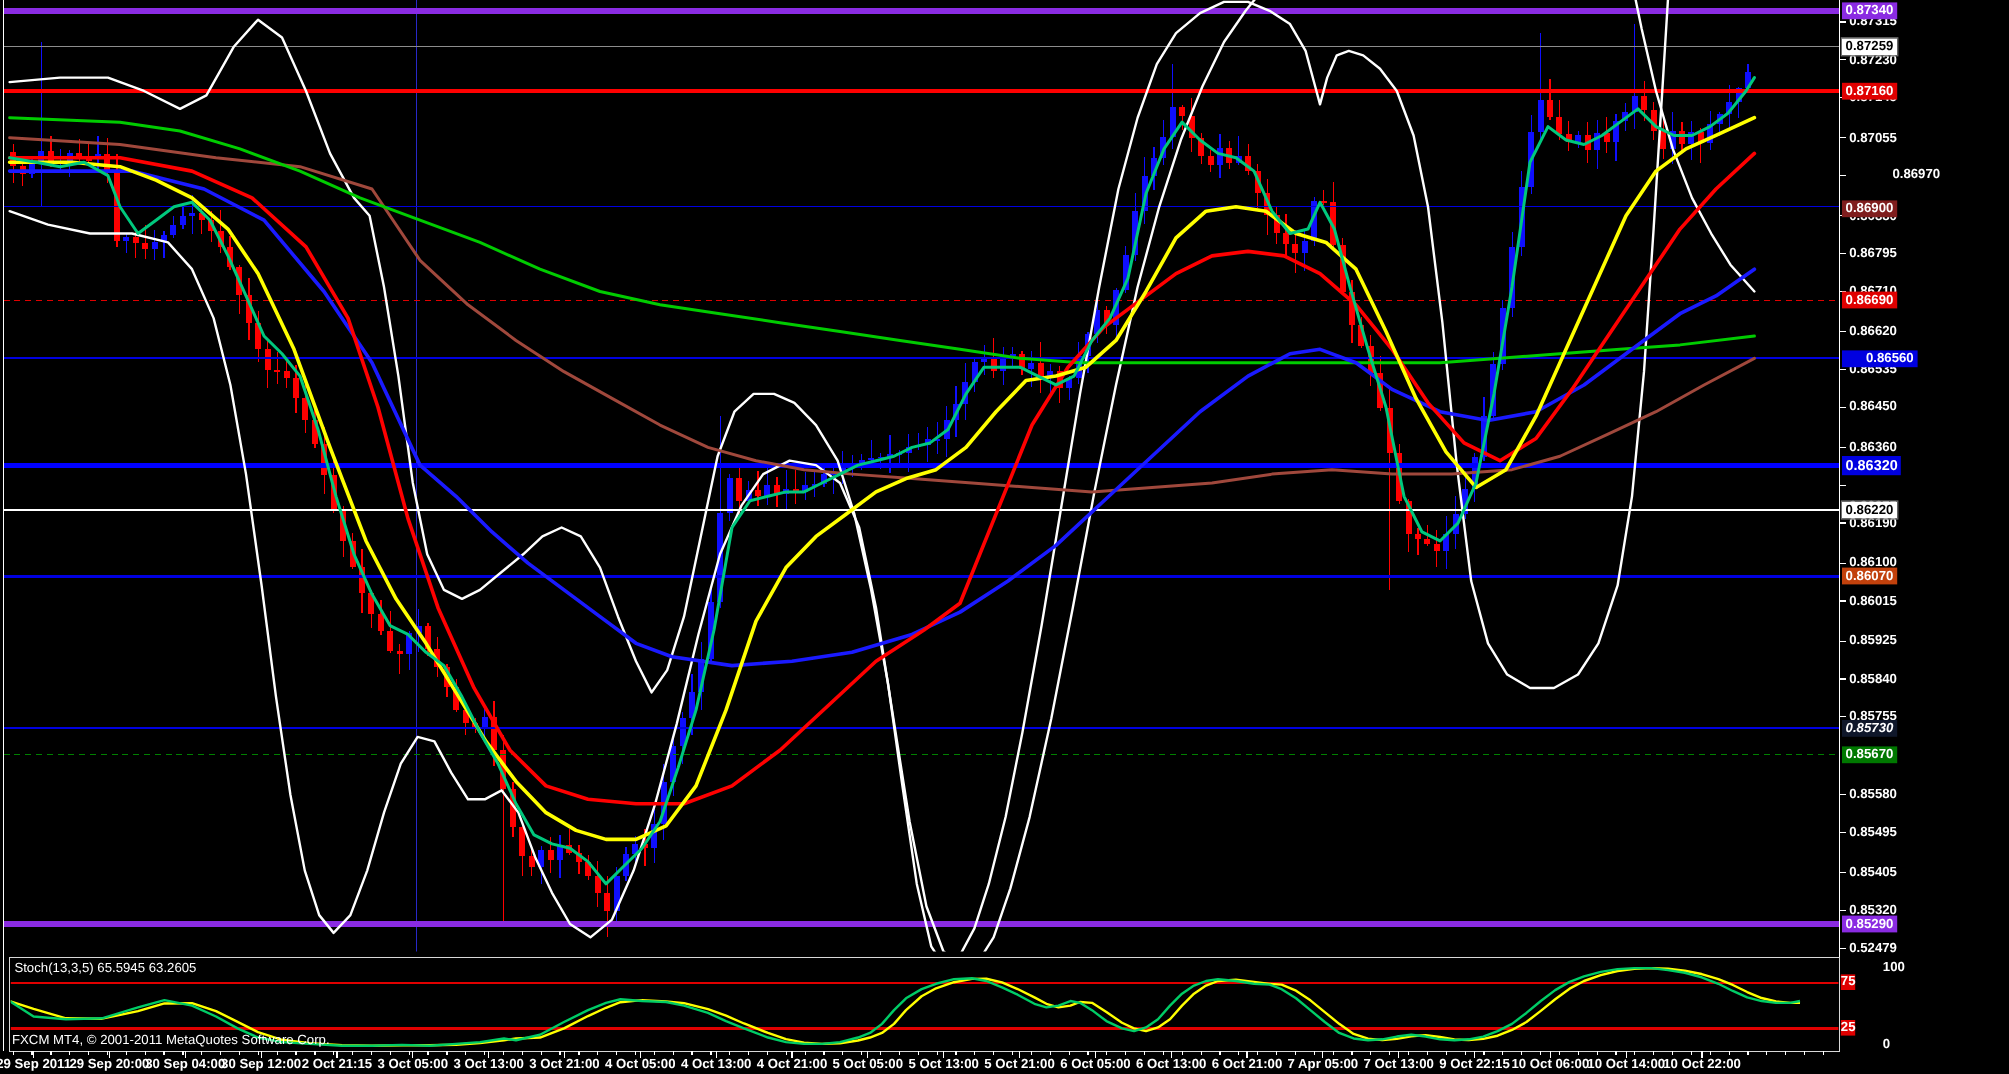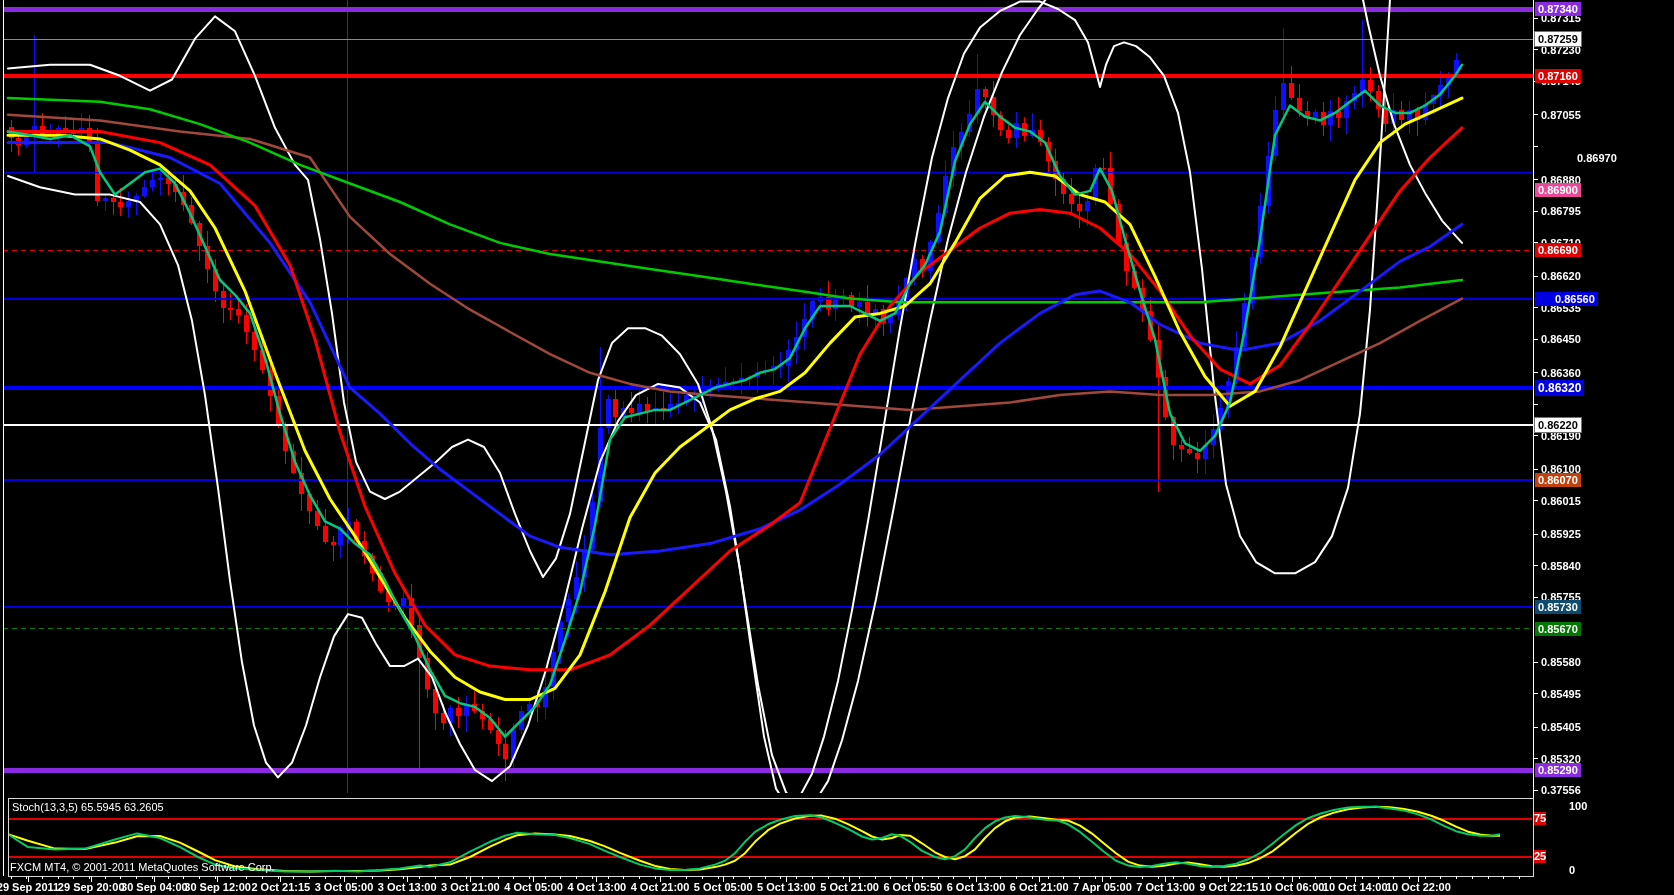--- a/index.html
+++ b/index.html
@@ -582,67 +582,67 @@
       <line x1="1533" y1="693.9008999999987" x2="1538" y2="693.9008999999987" stroke="#fff" stroke-width="1" shape-rendering="crispEdges"></line>
       <line x1="1533" y1="727.3106999999992" x2="1538" y2="727.3106999999992" stroke="#fff" stroke-width="1" shape-rendering="crispEdges"></line>
       <line x1="1533" y1="758.8643999999998" x2="1538" y2="758.8643999999998" stroke="#fff" stroke-width="1" shape-rendering="crispEdges"></line>
       <line x1="1533" y1="790.4180999999963" x2="1538" y2="790.4180999999963" stroke="#fff" stroke-width="1" shape-rendering="crispEdges"></line>
     </svg>
   <div id="labels-layer">
       <div class="ptick" style="top: 12.2805px;">0.87315</div>
       <div class="ptick" style="top: 43.8342px;">0.87230</div>
       <div class="ptick" style="top: 75.3879px;">0.87145</div>
       <div class="ptick" style="top: 108.798px;">0.87055</div>
-      <div class="ptick" style="top: 152px; padding-left: 36px;">0.86970</div>
+      <div class="ptick" style="top: 139px; padding-left: 36px;">0.86970</div>
       <div class="ptick" style="top: 173.761px;">0.86880</div>
       <div class="ptick" style="top: 205.315px;">0.86795</div>
       <div class="ptick" style="top: 236.869px;">0.86710</div>
       <div class="ptick" style="top: 270.278px;">0.86620</div>
       <div class="ptick" style="top: 301.832px;">0.86535</div>
       <div class="ptick" style="top: 333.386px;">0.86450</div>
       <div class="ptick" style="top: 366.796px;">0.86360</div>
       <div class="ptick" style="top: 416px;">0.86275</div>
       <div class="ptick" style="top: 429.903px;">0.86190</div>
       <div class="ptick" style="top: 463.313px;">0.86100</div>
       <div class="ptick" style="top: 494.866px;">0.86015</div>
       <div class="ptick" style="top: 528.276px;">0.85925</div>
       <div class="ptick" style="top: 559.83px;">0.85840</div>
       <div class="ptick" style="top: 591.384px;">0.85755</div>
       <div class="ptick" style="top: 656.347px;">0.85580</div>
       <div class="ptick" style="top: 687.901px;">0.85495</div>
       <div class="ptick" style="top: 721.311px;">0.85405</div>
       <div class="ptick" style="top: 752.864px;">0.85320</div>
-      <div class="ptick" style="top: 784.418px;">0.37556</div>
+      <div class="ptick" style="top: 784.418px;">0.52479</div>
       <div class="plabel" style="top: 2px; background: rgb(138, 43, 226); color: rgb(255, 255, 255);">0.87340</div>
       <div class="plabel" style="top: 32.0688px; background: rgb(255, 255, 255); color: rgb(0, 0, 0); outline: rgb(112, 112, 112) solid 1px;">0.87259</div>
       <div class="plabel" style="top: 68.8196px; background: rgb(224, 0, 0); color: rgb(255, 255, 255);">0.87160</div>
-      <div class="plabel" style="top: 183px; background: #ec4899; color: rgb(255, 255, 255);">0.86900</div>
+      <div class="plabel" style="top: 167px; background: #7f1d1d; color: rgb(255, 255, 255);">0.86900</div>
       <div class="plabel" style="top: 243.293px; background: rgb(224, 0, 0); color: rgb(255, 255, 255);">0.86690</div>
       <div class="plabel" style="top: 291.552px; background: rgb(0, 0, 224); color: rgb(255, 255, 255); padding-left: 20px;">0.86560</div>
       <div class="plabel big" style="top: 379.644px; background: rgb(0, 0, 224); color: rgb(255, 255, 255);">0.86320</div>
       <div class="plabel" style="top: 417.766px; background: rgb(255, 255, 255); color: rgb(0, 0, 0); outline: rgb(112, 112, 112) solid 1px;">0.86220</div>
       <div class="plabel" style="top: 473.449px; background: #c2410c; color: rgb(255, 255, 255);">0.86070</div>
-      <div class="plabel" style="top: 599.664px; background: #0c4a6e; color: rgb(255, 255, 255);">0.85730</div>
+      <div class="plabel" style="top: 599.664px; background: #0f172a; color: rgb(255, 255, 255); font-style: italic;">0.85730</div>
       <div class="plabel" style="top: 621.937px; background: rgb(0, 120, 0); color: rgb(255, 255, 255);">0.85670</div>
       <div class="plabel" style="top: 763.001px; background: rgb(138, 43, 226); color: rgb(255, 255, 255);">0.85290</div>
       <div class="tlabel" style="left: 28px;">29 Sep 2011</div>
       <div class="tlabel" style="left: 91.2px;">29 Sep 20:00</div>
       <div class="tlabel" style="left: 154.4px;">30 Sep 04:00</div>
       <div class="tlabel" style="left: 217.6px;">30 Sep 12:00</div>
       <div class="tlabel" style="left: 280.8px;">2 Oct 21:15</div>
       <div class="tlabel" style="left: 344px;">3 Oct 05:00</div>
       <div class="tlabel" style="left: 407.2px;">3 Oct 13:00</div>
       <div class="tlabel" style="left: 470.4px;">3 Oct 21:00</div>
       <div class="tlabel" style="left: 533.6px;">4 Oct 05:00</div>
       <div class="tlabel" style="left: 596.8px;">4 Oct 13:00</div>
       <div class="tlabel" style="left: 660px;">4 Oct 21:00</div>
       <div class="tlabel" style="left: 723.2px;">5 Oct 05:00</div>
       <div class="tlabel" style="left: 786.4px;">5 Oct 13:00</div>
       <div class="tlabel" style="left: 849.6px;">5 Oct 21:00</div>
-      <div class="tlabel" style="left: 912.8px;">6 Oct 05:50</div>
+      <div class="tlabel" style="left: 912.8px;">6 Oct 05:00</div>
       <div class="tlabel" style="left: 976px;">6 Oct 13:00</div>
       <div class="tlabel" style="left: 1039.2px;">6 Oct 21:00</div>
       <div class="tlabel" style="left: 1102.4px;">7 Apr 05:00</div>
       <div class="tlabel" style="left: 1165.6px;">7 Oct 13:00</div>
       <div class="tlabel" style="left: 1228.8px;">9 Oct 22:15</div>
       <div class="tlabel" style="left: 1292px;">10 Oct 06:00</div>
       <div class="tlabel" style="left: 1355.2px;">10 Oct 14:00</div>
       <div class="tlabel" style="left: 1418.4px;">10 Oct 22:00</div>
       <div class="slabel" style="top: 800px;">100</div>
       <div class="slabel" style="top: 864px;">0</div>

